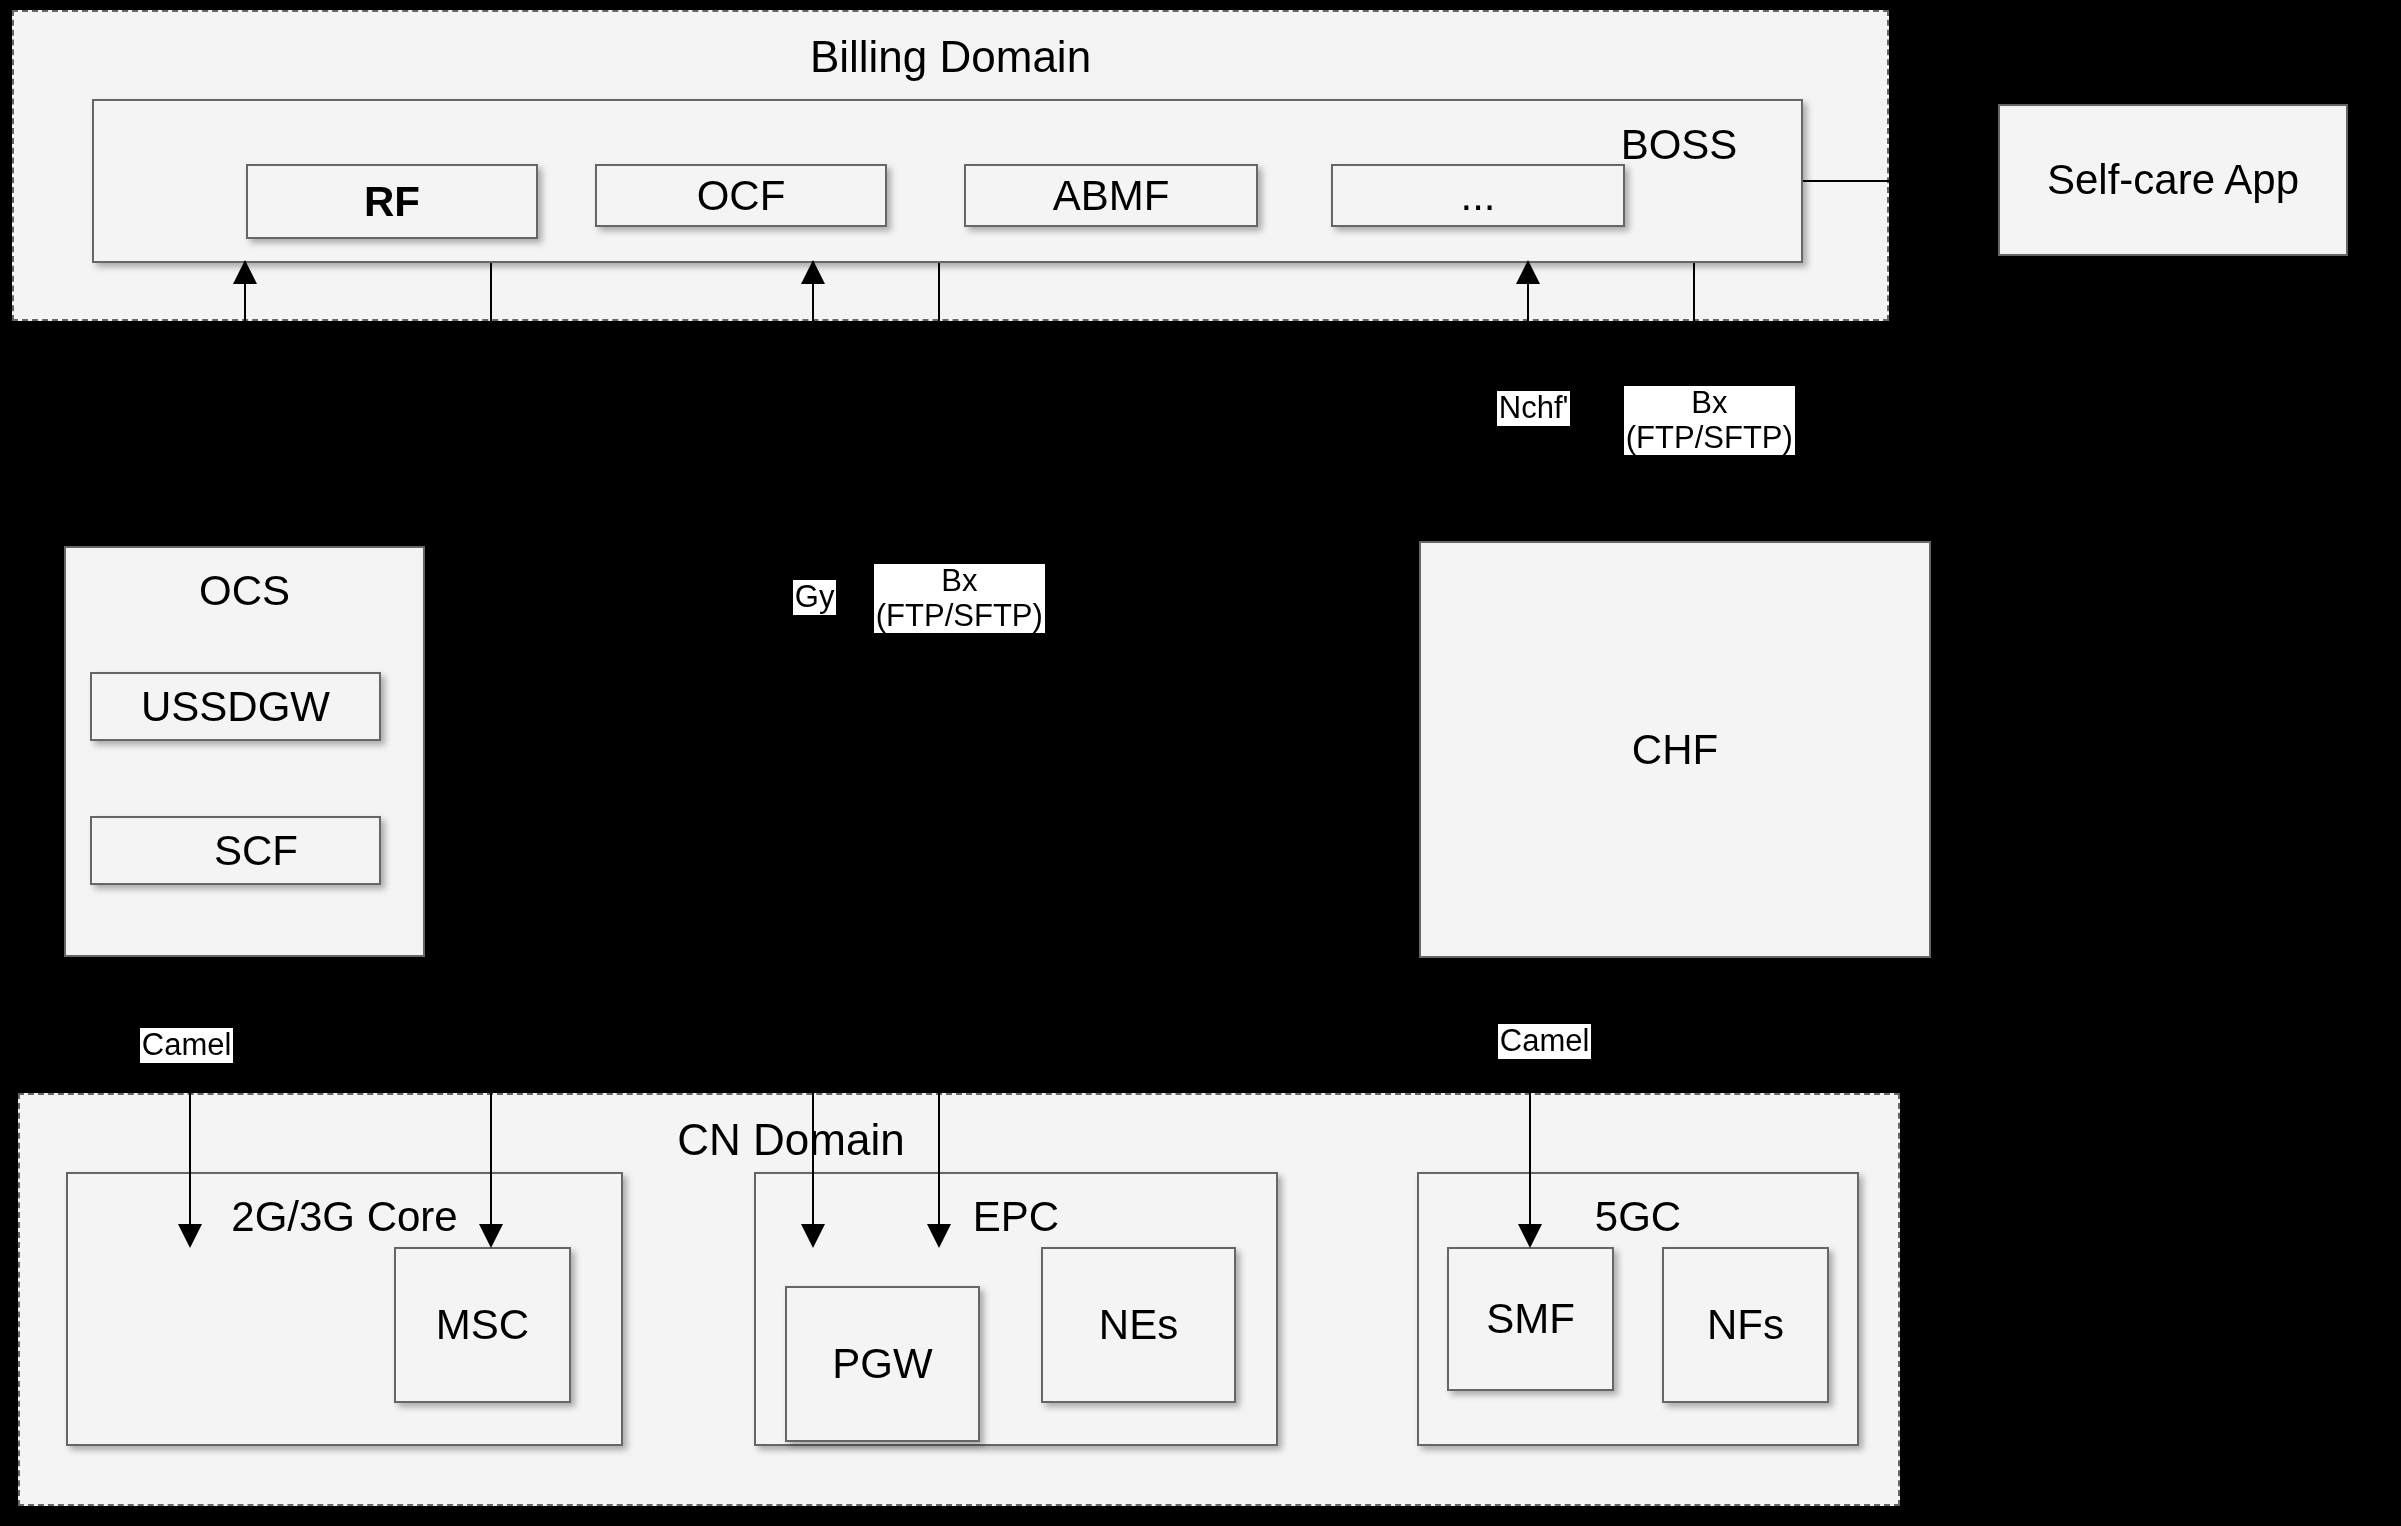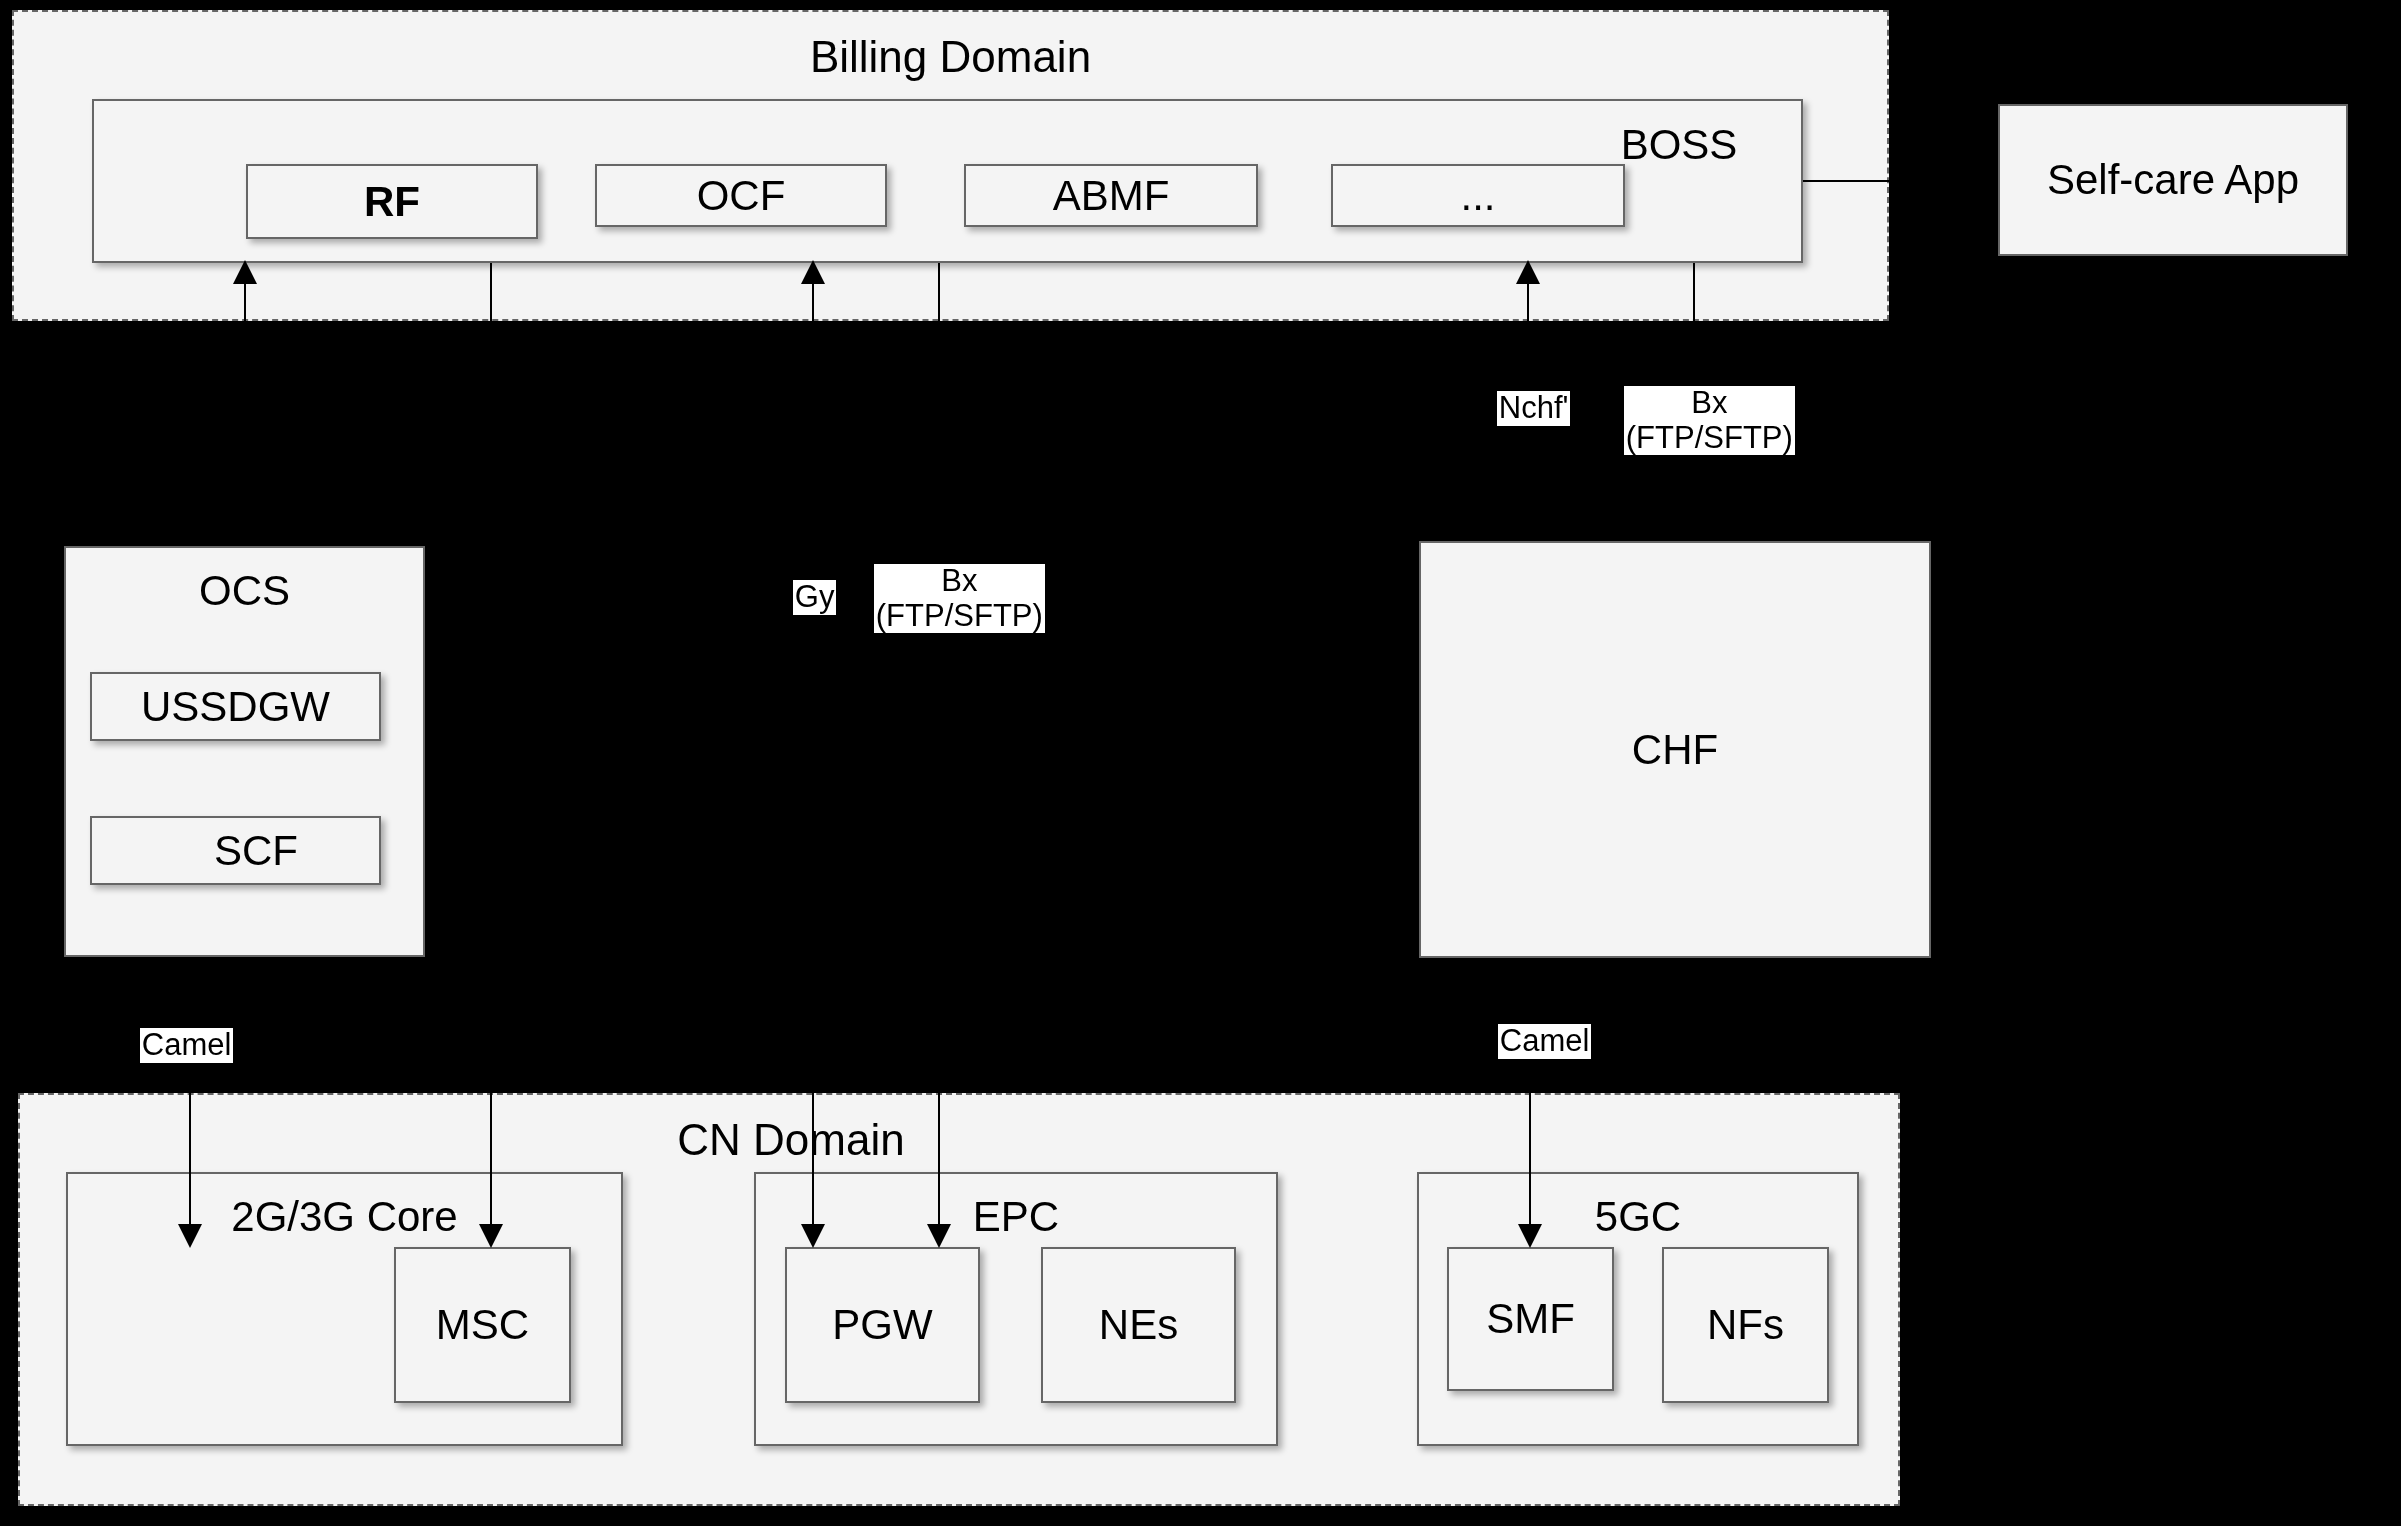--- a/index.html
+++ b/index.html
@@ -139,21 +139,21 @@
   <div class="group-caption caption-lg" style="left:607px; top:1118px; width:368px;">CN Domain</div>
 
   <div class="solid-box" style="left:66px; top:1172px; width:557px; height:274px;"></div>
   <div class="group-caption" style="left:66px; top:1196px; width:557px;">2G/3G Core</div>
   <div class="leaf-box" style="left:394px; top:1247px; width:177px; height:156px;">
     <span class="leaf-label">MSC</span>
   </div>
 
   <div class="solid-box" style="left:754px; top:1172px; width:524px; height:274px;"></div>
   <div class="group-caption" style="left:754px; top:1196px; width:524px;">EPC</div>
-  <div class="leaf-box" style="left:785px; top:1247px; width:195px; height:156px;">
+  <div class="leaf-box" style="left:785px; top:1286px; width:195px; height:156px;">
     <span class="leaf-label">PGW</span>
   </div>
   <div class="leaf-box" style="left:1041px; top:1247px; width:195px; height:156px;">
     <span class="leaf-label">NEs</span>
   </div>
 
   <div class="solid-box" style="left:1417px; top:1172px; width:442px; height:274px;"></div>
   <div class="group-caption" style="left:1417px; top:1196px; width:442px;">5GC</div>
   <div class="leaf-box" style="left:1447px; top:1247px; width:167px; height:144px;">
     <span class="leaf-label">SMF</span>

